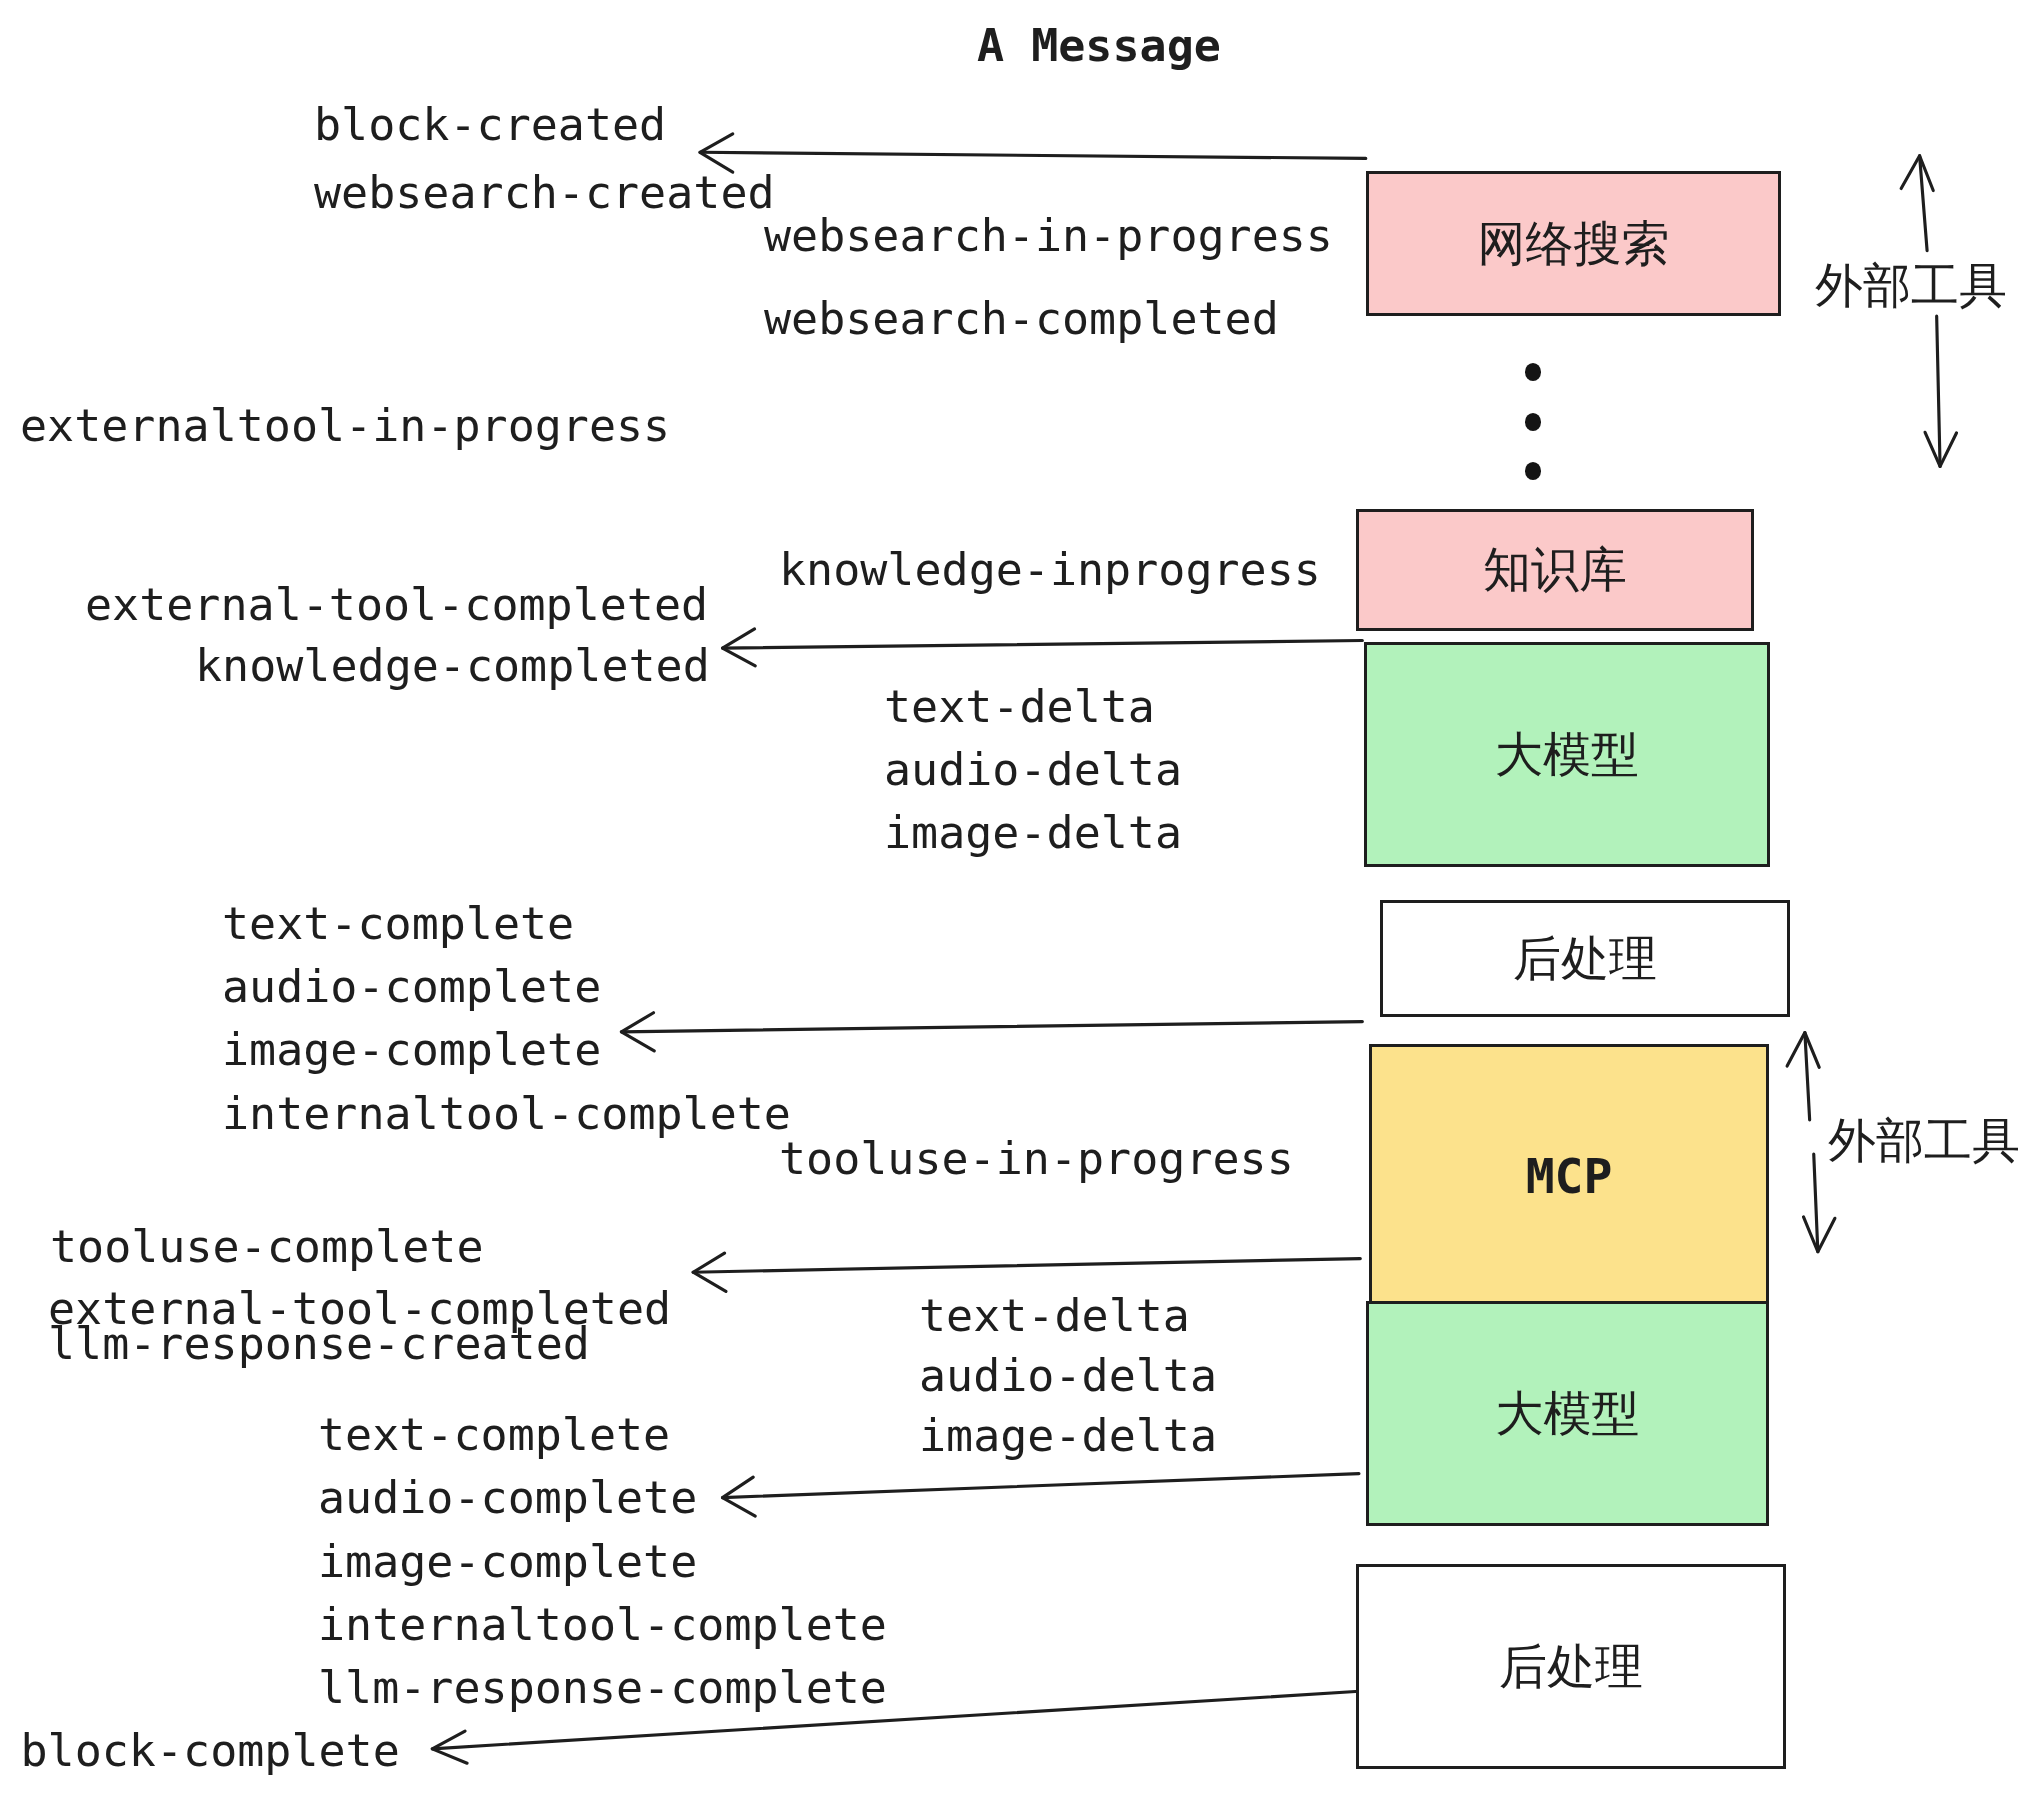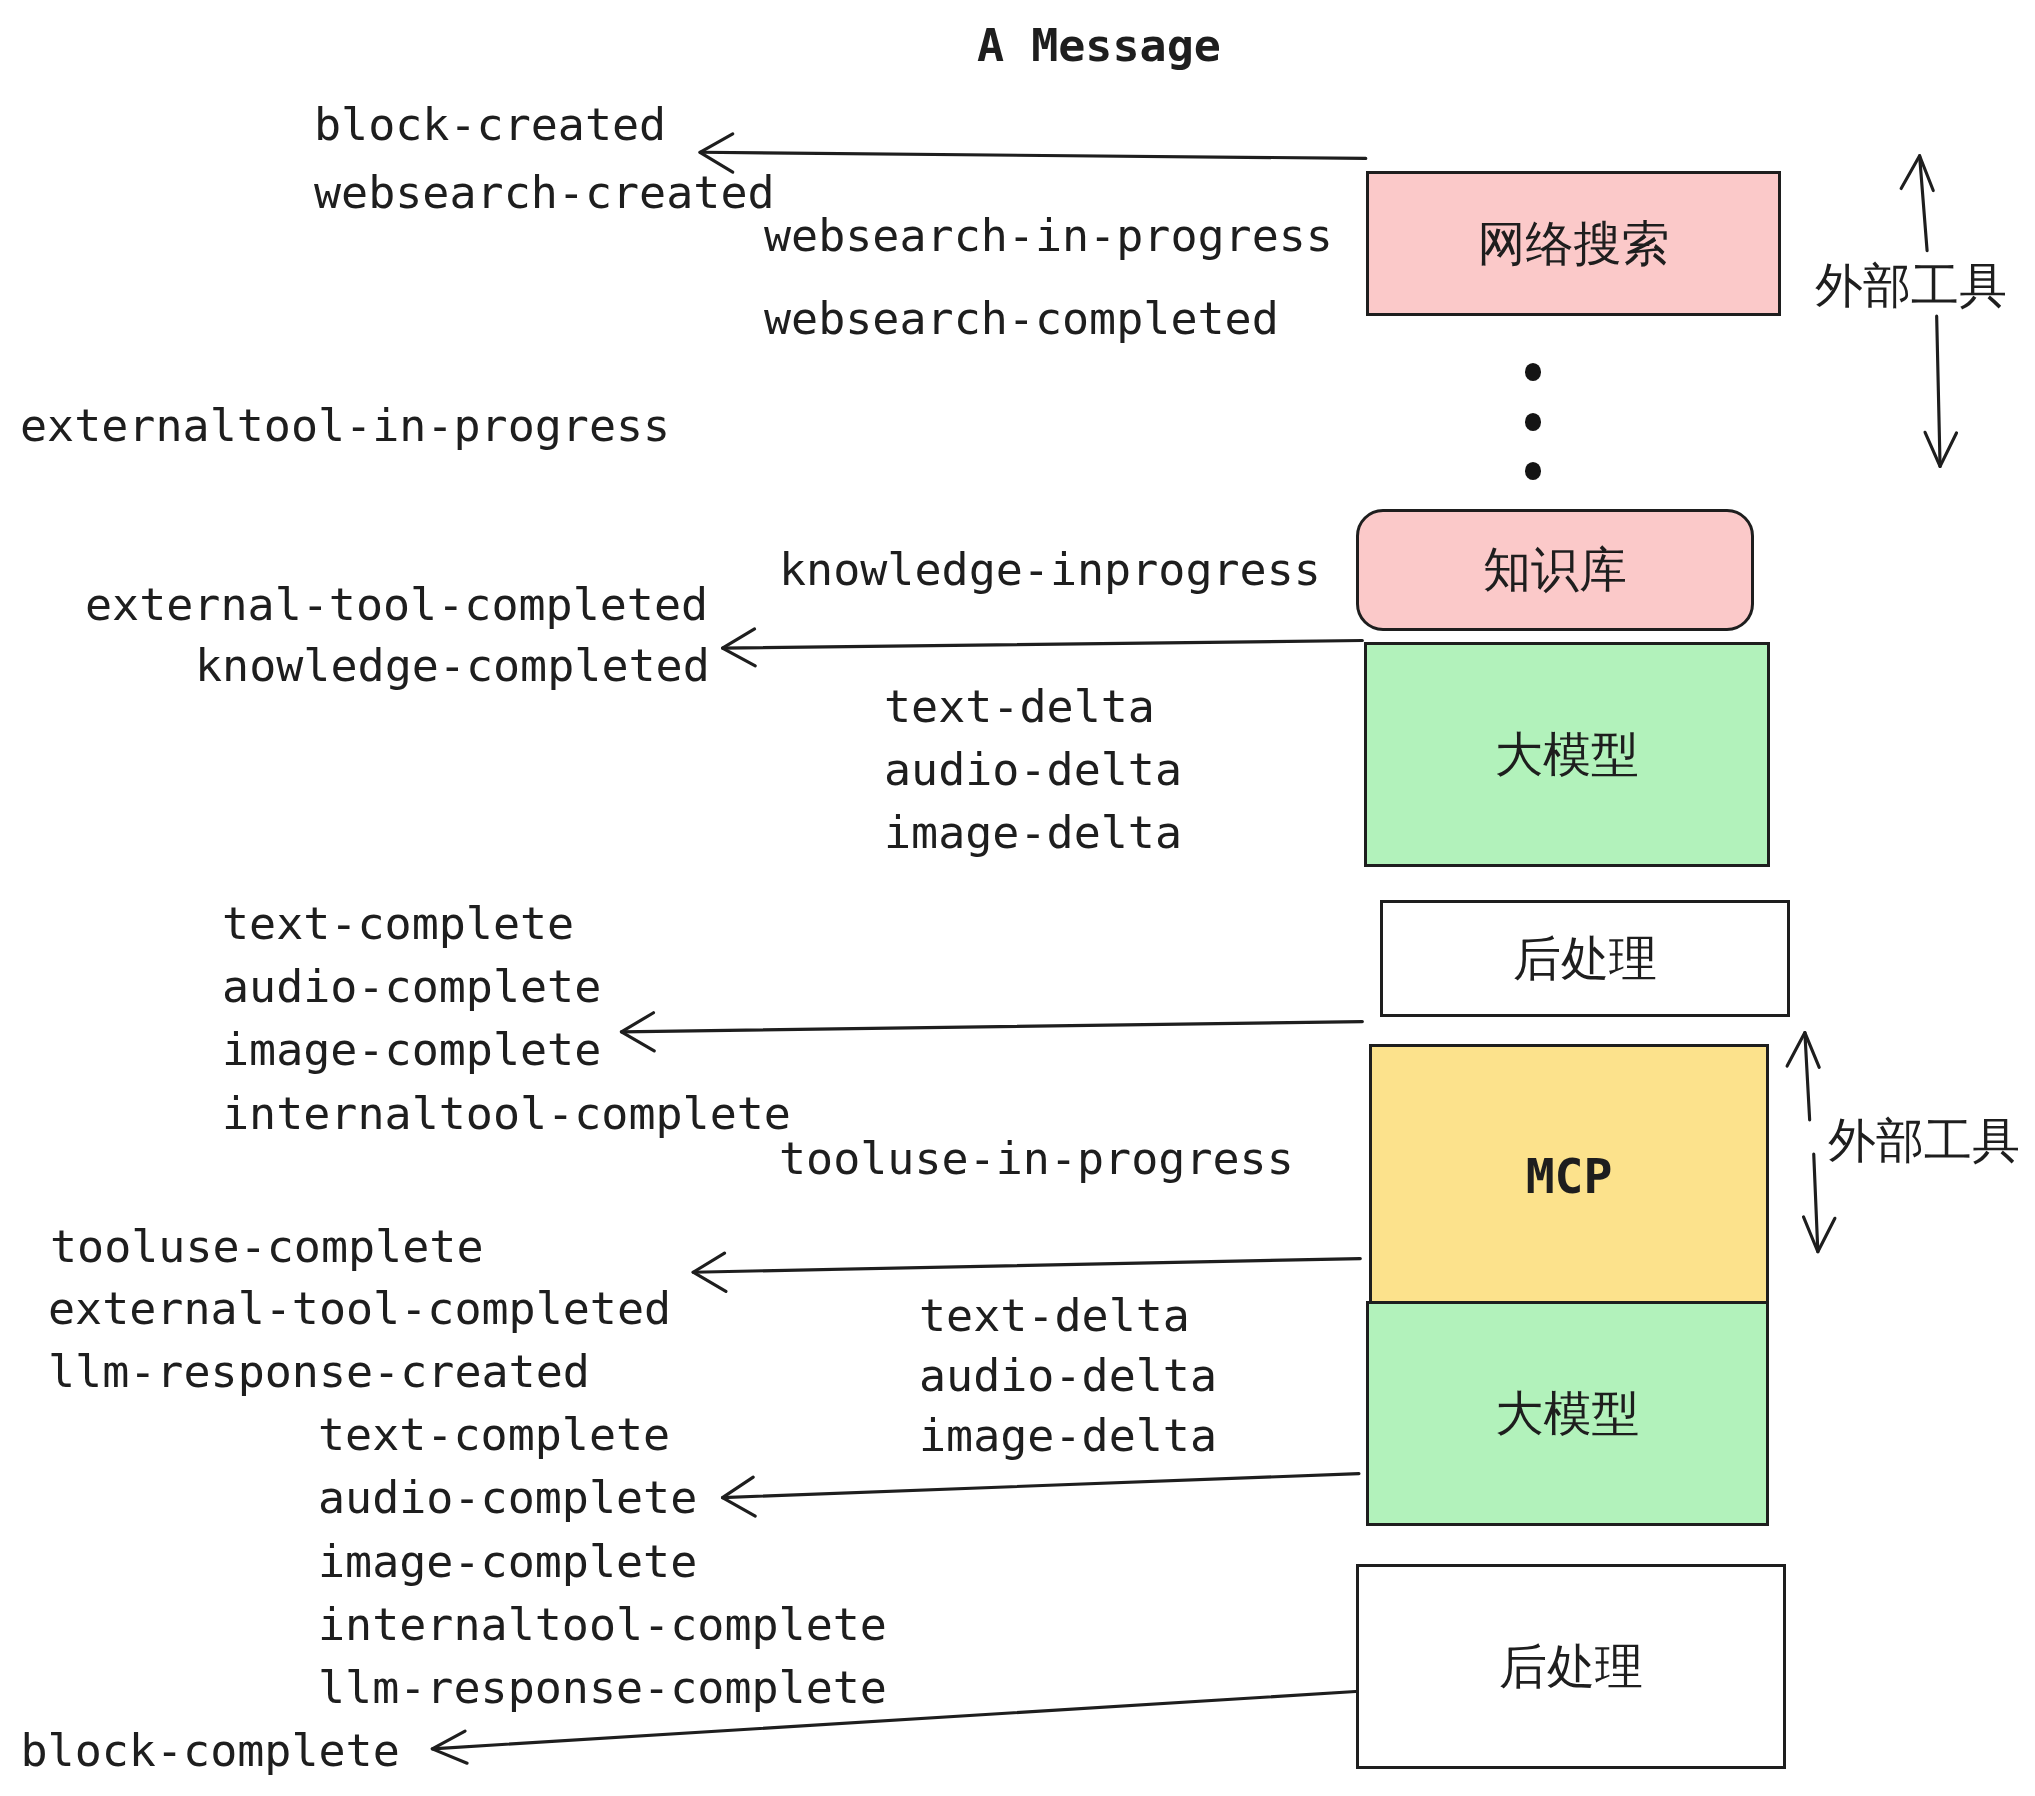--- a/index.html
+++ b/index.html
@@ -33,40 +33,40 @@
 <div class="ev" style="left:884px;top:683px;">text-delta</div>
 <div class="ev" style="left:884px;top:746px;">audio-delta</div>
 <div class="ev" style="left:884px;top:809px;">image-delta</div>
 <div class="ev" style="left:222px;top:900px;">text-complete</div>
 <div class="ev" style="left:222px;top:963px;">audio-complete</div>
 <div class="ev" style="left:222px;top:1026px;">image-complete</div>
 <div class="ev" style="left:222px;top:1090px;">internaltool-complete</div>
 <div class="ev" style="left:779px;top:1135px;">tooluse-in-progress</div>
 <div class="ev" style="left:50px;top:1223px;">tooluse-complete</div>
 <div class="ev" style="left:48px;top:1285px;">external-tool-completed</div>
-<div class="ev" style="left:48px;top:1348px;">llm-response-created</div>
+<div class="ev" style="left:48px;top:1320px;">llm-response-created</div>
 <div class="ev" style="left:919px;top:1292px;">text-delta</div>
 <div class="ev" style="left:919px;top:1352px;">audio-delta</div>
 <div class="ev" style="left:919px;top:1412px;">image-delta</div>
 <div class="ev" style="left:318px;top:1411px;">text-complete</div>
 <div class="ev" style="left:318px;top:1474px;">audio-complete</div>
 <div class="ev" style="left:318px;top:1538px;">image-complete</div>
 <div class="ev" style="left:318px;top:1601px;">internaltool-complete</div>
 <div class="ev" style="left:318px;top:1664px;">llm-response-complete</div>
 <div class="ev" style="left:20.5px;top:1727px;">block-complete</div>
 
 <div class="box" style="left:1366px;top:171px;width:415px;height:145px;background:#fbc9c9;">
   <span class="lbl">网络搜索</span>
 </div>
 
 <div class="dot" style="left:1525px;top:363px;"></div>
 <div class="dot" style="left:1525px;top:413px;"></div>
 <div class="dot" style="left:1525px;top:462px;"></div>
 
-<div class="box" style="left:1356px;top:509px;width:398px;height:122px;background:#fbc9c9;border-radius:27px;">
+<div class="box" style="left:1356px;top:509px;width:398px;height:122px;background:#fbc9c9;">
   <span class="lbl">知识库</span>
 </div>
 
 <div class="box" style="left:1364px;top:642px;width:406px;height:225px;background:#b2f2bb;">
   <span class="lbl">大模型</span>
 </div>
 
 <div class="box" style="left:1380px;top:900px;width:410px;height:117px;background:#ffffff;">
   <span class="lbl">后处理</span>
 </div>

